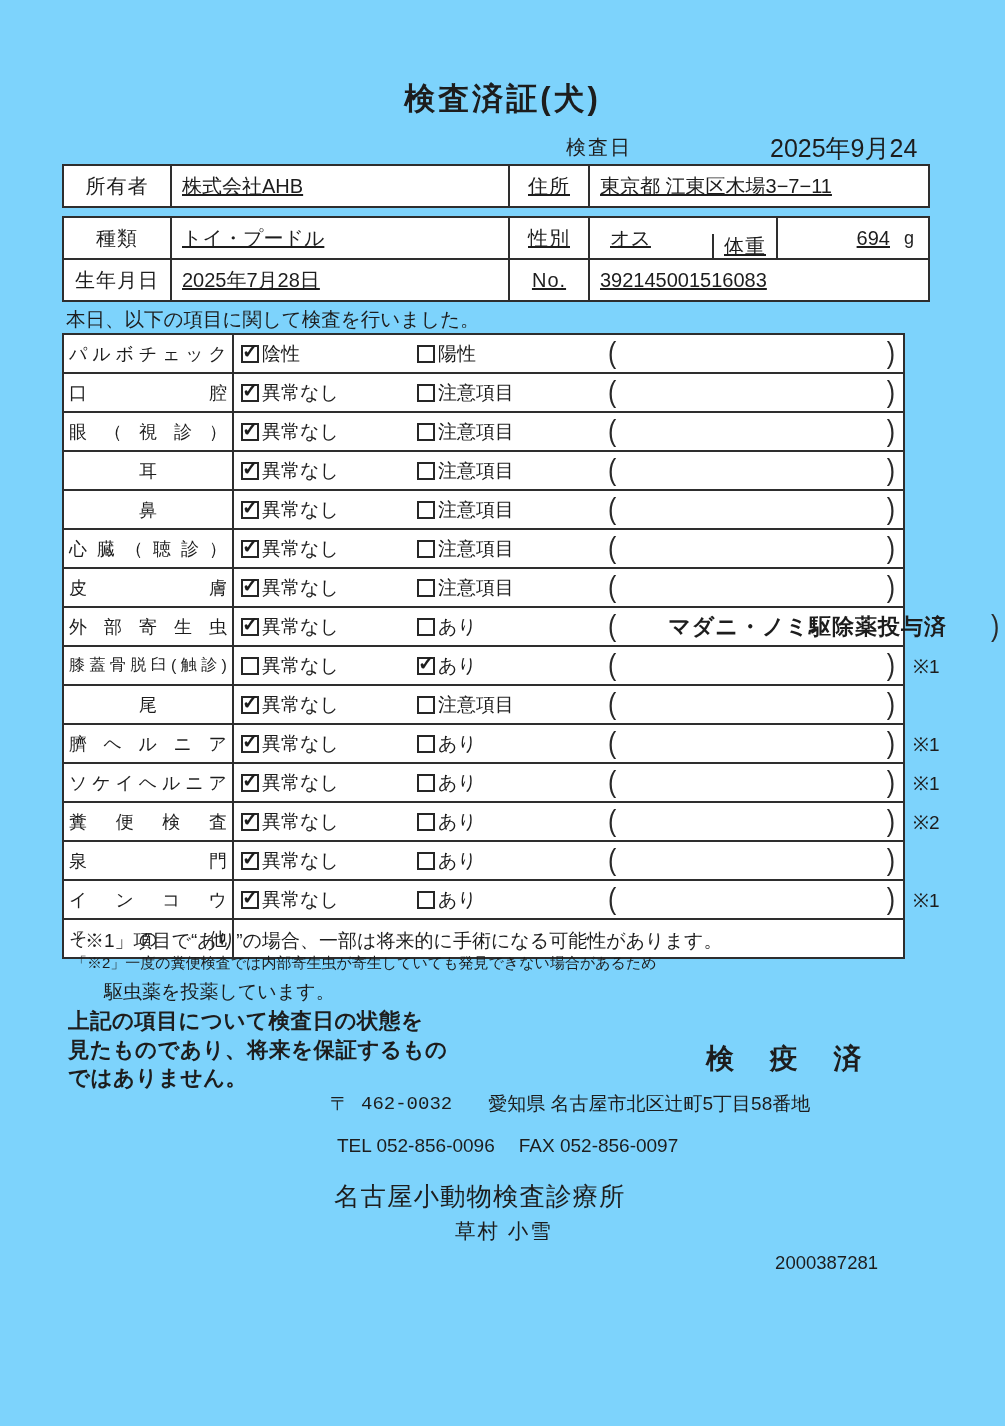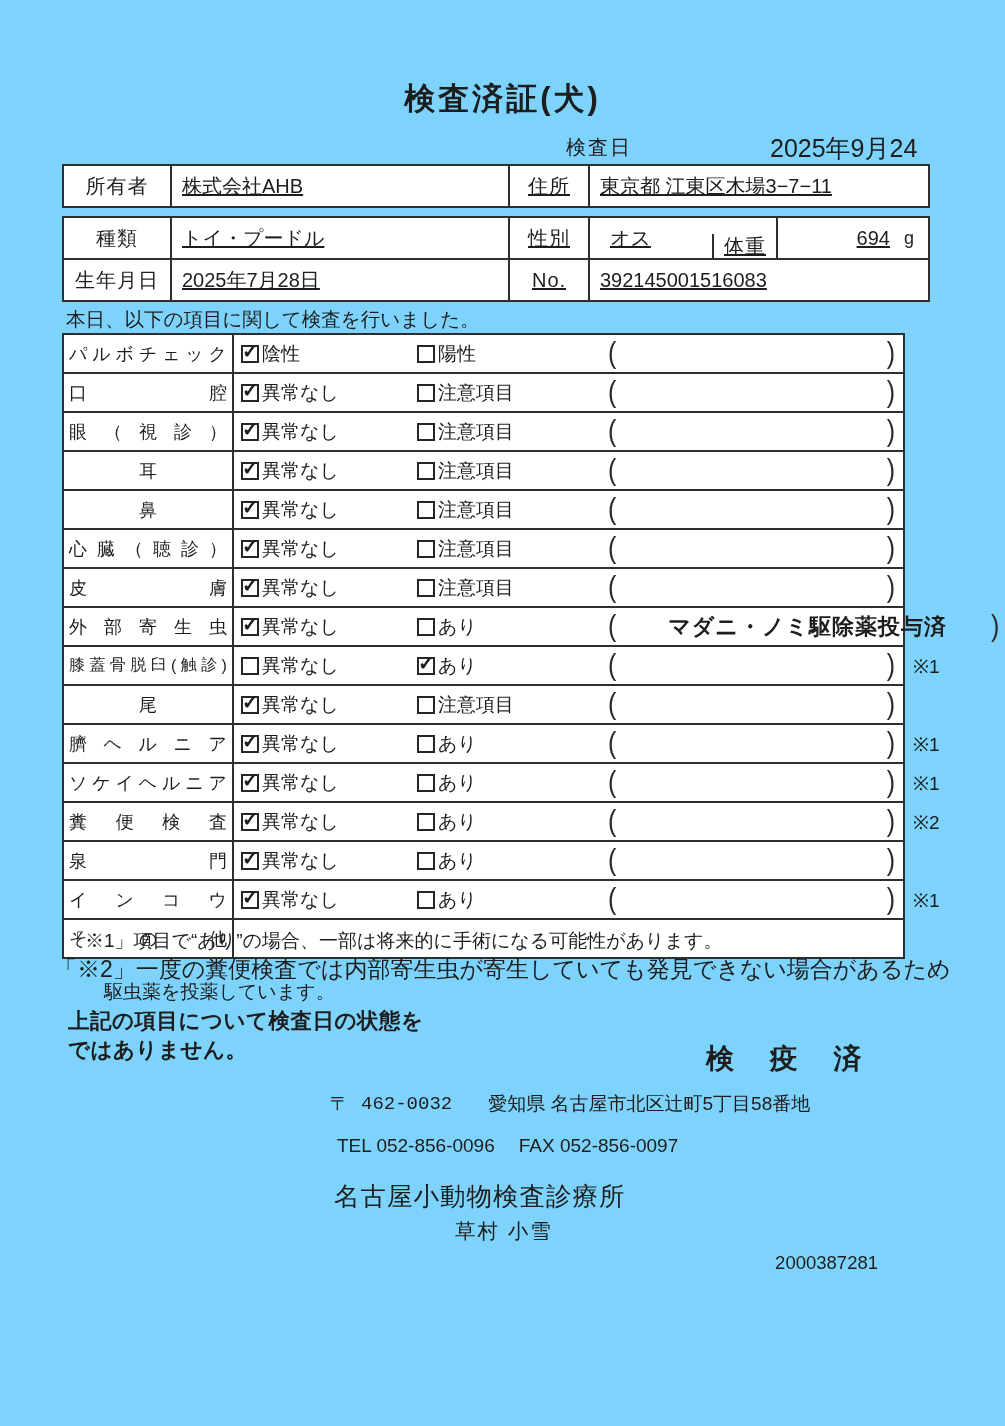--- a/index.html
+++ b/index.html
@@ -54,21 +54,21 @@
   .opt2{width:147px;flex:none;}
   .cb{width:14px;height:14px;border:2px solid #262626;flex:none;position:relative;margin-right:3px;box-sizing:content-box;background:#fff;}
   .cb.checked::after{content:"✓";position:absolute;left:-1px;top:-8px;font-size:20px;font-weight:700;color:#1d1d1d;}
   .paren{font-size:25px;font-weight:300;color:#2a2a2a;transform:scaleY(1.15);}
   .paren.close{margin-left:auto;padding-right:8px;}
   .note{font-size:22px;font-weight:600;letter-spacing:1px;padding-left:8px;white-space:nowrap;}
   .row-mark{position:absolute;left:calc(100% + 10px);top:50%;transform:translateY(-50%);font-size:19px;white-space:nowrap;}
 
   
   .fn1{top:928px;left:66px;font-size:19px;}
-  .fn2{top:954px;left:54px;font-size:23px;}
+  .fn2{top:954px;left:72px;font-size:15px;}
   .fn3{top:979px;left:104px;font-size:19px;}
 
   .disclaimer{top:1007px;left:68px;font-size:21.5px;font-weight:600;line-height:1.33;letter-spacing:0.5px;}
   .stamp{top:1040px;left:706px;font-size:28px;font-weight:600;letter-spacing:14px;white-space:nowrap;}
 
   .addr{top:1091px;left:330px;font-size:19px;display:flex;align-items:center;}
   .addr .postal-code{margin-left:12px;font-family:Liberation Mono, monospace;}
   .addr .addr-text{margin-left:36px;}
   .tel{top:1135px;left:337px;font-size:19px;display:flex;}
   .tel .fax{margin-left:24px;}
@@ -472,20 +472,21 @@
 
     </div>
   </div>
 
   <div class="abs fn1">「※1」項目で“あり”の場合、一部は将来的に手術になる可能性があります。</div>
   <div class="abs fn2">「※2」一度の糞便検査では内部寄生虫が寄生していても発見できない場合があるため</div>
   <div class="abs fn3">駆虫薬を投薬しています。</div>
 
   <div class="abs disclaimer">
     <div>上記の項目について検査日の状態を</div>
+    <div>見たものであり、将来を保証するもの</div>
     <div>ではありません。</div>
   </div>
 
   <div class="abs stamp">検 疫 済</div>
 
   <div class="abs addr">
     <span>〒</span>
     <span class="postal-code">462-0032</span>
     <span class="addr-text">愛知県 名古屋市北区辻町5丁目58番地</span>
   </div>

